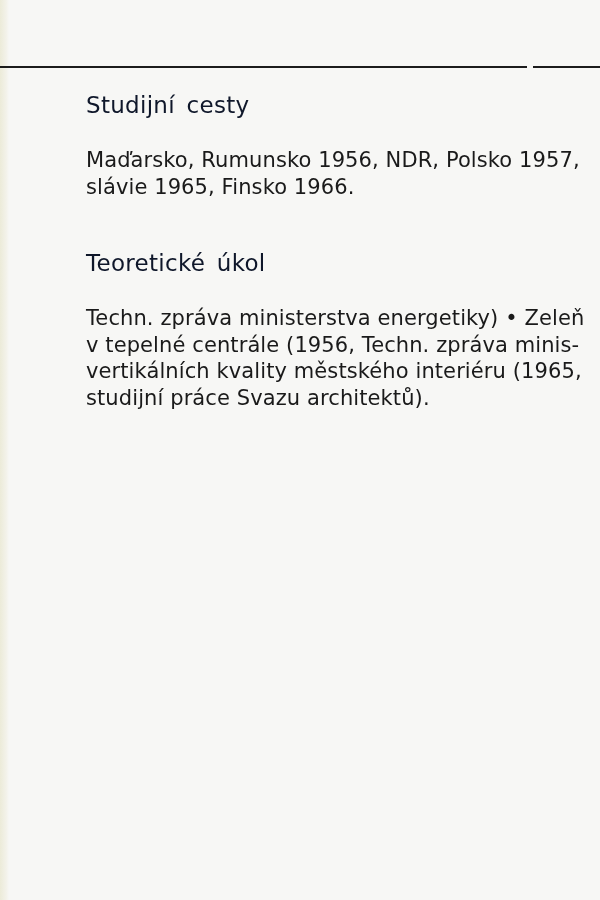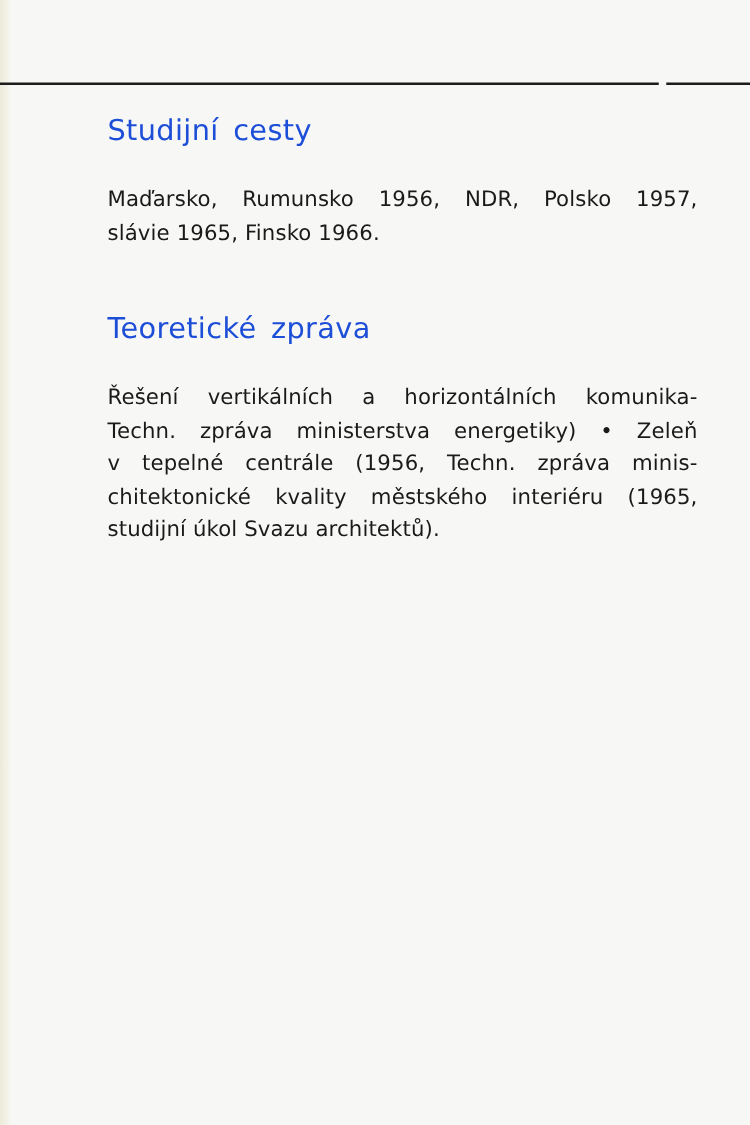--- a/index.html
+++ b/index.html
@@ -14,47 +14,46 @@
       background: linear-gradient(to right, #ecebd9, #f3f2ea 70%, #f7f7f5);
     }
     .rule {
       position: absolute; top: 66px; height: 2px; background: #1c1c1c;
     }
     .rule.left { left: 0; width: 527px; }
     .rule.right { left: 533px; width: 67px; }
     .heading {
       position: absolute; left: 86px;
       font-size: 23px; font-weight: normal; letter-spacing: 0.3px;
-      word-spacing: 4px; margin: 0; color: #1d4ed8;
+      word-spacing: 4px; margin: 0; color: #0f172a;
     }
     .h1 { top: 92px; }
     .h2 { top: 250px; }
     .para {
       position: absolute; left: 86px; width: 472px;
-      font-size: 17px; line-height: 26.5px; margin: 0;
+      font-size: 21px; line-height: 26.5px; margin: 0;
       letter-spacing: 0.1px;
     }
     .para .line { display: block; white-space: nowrap; text-align: justify; text-align-last: justify; }
     .para .line.last { text-align-last: left; }
     .p1 { top: 147px; }
     .p2 { top: 305px; }
   </style>
 </head>
 <body>
 
 <div class="gutter"></div>
 <div class="rule left"></div>
 <div class="rule right"></div>
 
 <h2 class="heading h1">Studijní cesty</h2>
 <p class="para p1">
   <span class="line">Maďarsko, Rumunsko 1956, NDR, Polsko 1957,</span>
   <span class="line last">slávie 1965, Finsko 1966.</span>
 </p>
 
-<h2 class="heading h2">Teoretické zpráva</h2>
+<h2 class="heading h2">Teoretické úkol</h2>
 <p class="para p2">
-  <span class="line">Řešení vertikálních a horizontálních komunika-</span>
   <span class="line">Techn. zpráva ministerstva energetiky) • Zeleň</span>
   <span class="line">v tepelné centrále (1956, Techn. zpráva minis-</span>
-  <span class="line">chitektonické kvality městského interiéru (1965,</span>
-  <span class="line last">studijní úkol Svazu architektů).</span>
+  <span class="line">vertikálních kvality městského interiéru (1965,</span>
+  <span class="line last">studijní práce Svazu architektů).</span>
 </p>
 
 </body></html>

